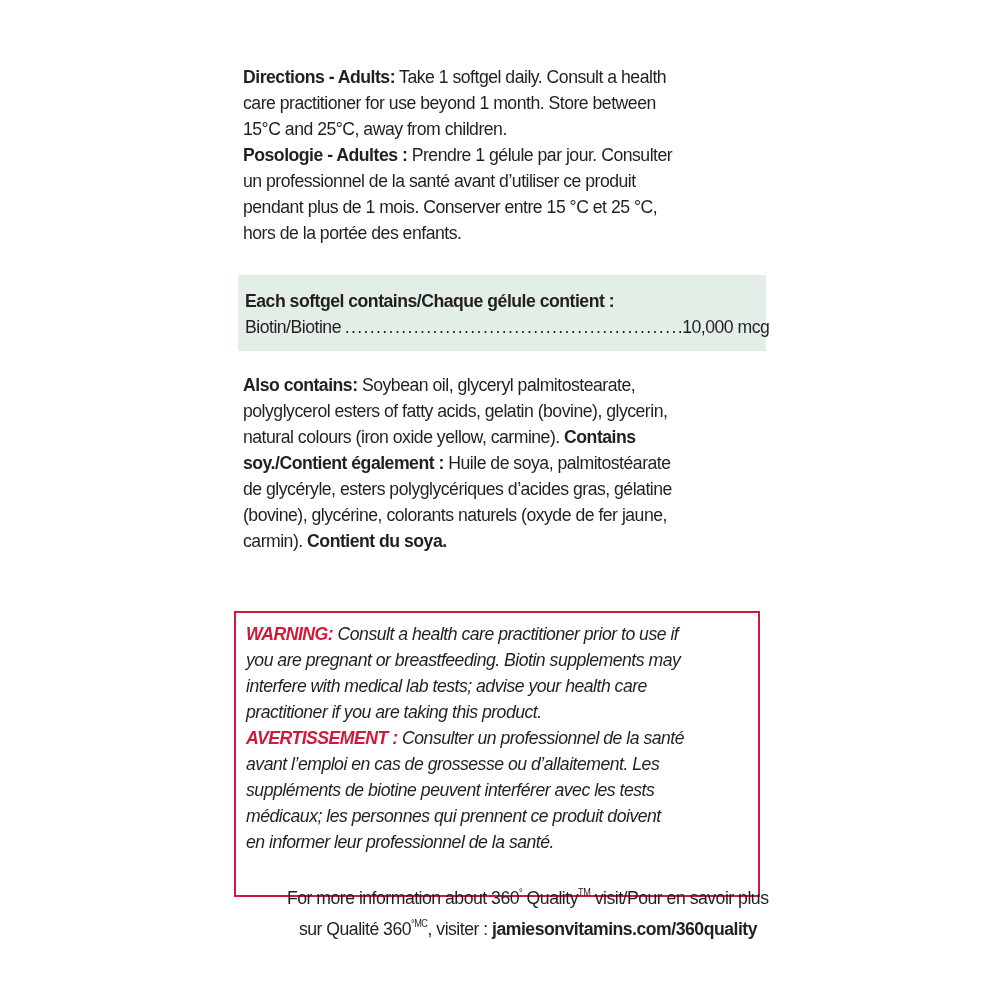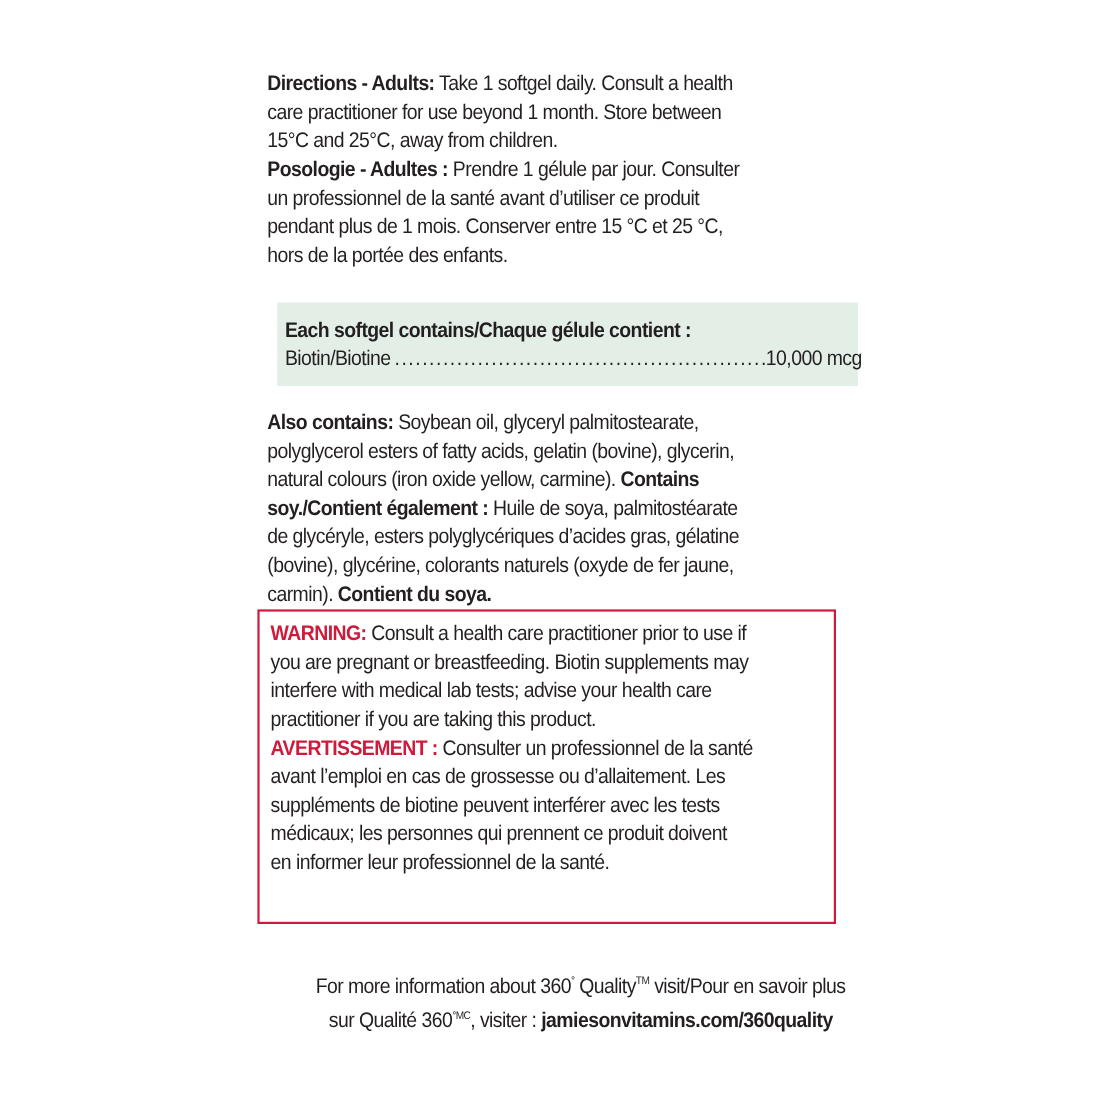--- a/index.html
+++ b/index.html
@@ -2,26 +2,26 @@
 <html><head>
   <meta charset="utf-8">
   <style>
     html, body { margin: 0; padding: 0; background: #ffffff; }
     body { width: 1000px; height: 1000px; position: relative; overflow: hidden;
       font-family: "Liberation Sans", sans-serif; color: #231f20; }
     .col { position: absolute; left: 243px; width: 520px; }
     .txt { font-size: 19.2px; line-height: 26px; letter-spacing: -0.55px; transform: scaleX(0.92); transform-origin: left top; width: 565px; }
     b { font-weight: bold; }
     #directions { top: 64px; }
-    #panel { position: absolute; left: 252px; top: 275px; width: 528px; height: 76px; background: #e3efe6; }
+    #panel { position: absolute; left: 238px; top: 275px; width: 528px; height: 76px; background: #e3efe6; }
     #panel .inner { position: absolute; left: 7px; top: 13px; }
     .row { display: flex; white-space: nowrap; }
     .dots { flex: 1; overflow: hidden; letter-spacing: 1.5px; padding: 0 4px; }
     #also { top: 372px; }
-    #warnbox { position: absolute; left: 234px; top: 554px; width: 526px; height: 286px; border: 2.5px solid #cf1a3c; box-sizing: border-box; }
+    #warnbox { position: absolute; left: 234px; top: 611px; width: 526px; height: 286px; border: 2.5px solid #cf1a3c; box-sizing: border-box; font-style: italic; }
     #warnbox .inner { position: absolute; left: 10px; top: 8px; }
     .red { color: #cf1a3c; font-weight: bold; }
     #footer { position: absolute; left: 0; width: 1000px; top: 880px; text-align: center; font-size: 19.2px; line-height: 26px; letter-spacing: -0.55px; margin-left: 28px; }
     #footer .line { display: inline-block; transform: scaleX(0.92); }
     sup { font-size: 10px; vertical-align: 8px; }
   </style>
 </head>
 <body>
 
 <div id="directions" class="col txt">

